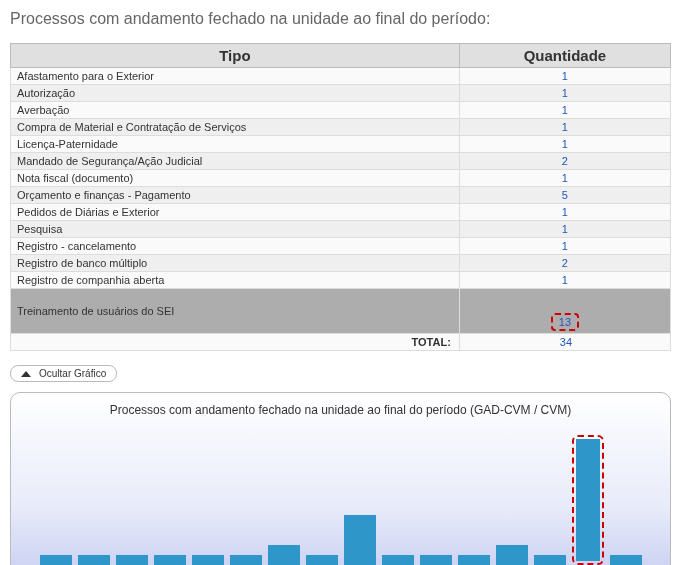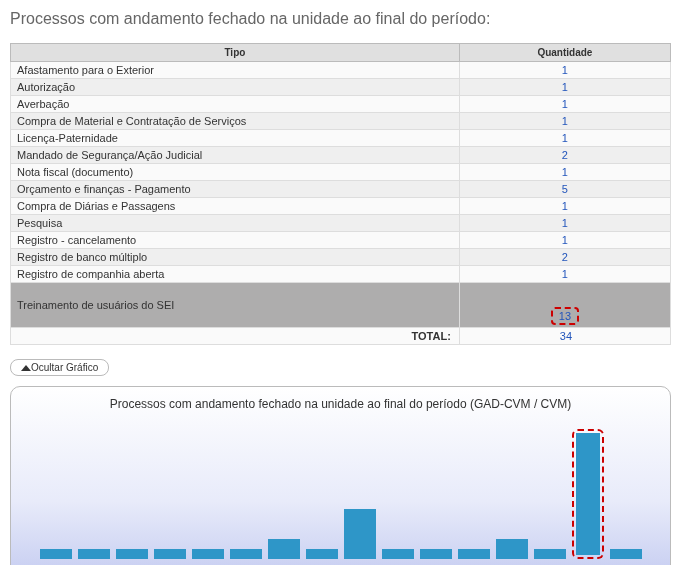--- a/index.html
+++ b/index.html
@@ -23,21 +23,21 @@
     border-collapse: collapse;
     border: 1px solid #ccc;
   }
   th {
     background: #e0e0e0;
     border: 1px solid #bbb;
     padding: 3px 6px;
     font-weight: bold;
     text-align: center;
     color: #333;
-    font-size: 10px;
+    font-size: 15px;
   }
   td {
     border: 1px solid #ddd;
     padding: 2px 6px;
     font-size: 11px;
   }
   tbody tr:nth-child(odd) td { background: #fafafa; }
   tbody tr:nth-child(even) td { background: #efefef; }
   .col-tipo { width: 68%; }
   .col-qtd { width: 32%; text-align: center; }
@@ -56,20 +56,21 @@
     font-weight: bold;
     padding-left: 8px;
   }
   tr.total td.col-tipo { text-align: right; padding-right: 8px; }
   tr.total td.col-qtd a { font-weight: normal; }
 
   .toggle-btn {
     margin-top: 14px;
     display: inline-flex;
     align-items: center;
+    gap: 8px;
     border: 1px solid #bbb;
     border-radius: 8px;
     padding: 2px 10px;
     font-size: 10px;
     background: #fff;
     cursor: pointer;
     color: #333;
   }
   .tri-up {
     width: 0; height: 0;
@@ -159,21 +160,21 @@
       </tr>
       <tr>
         <td class="col-tipo">Nota fiscal (documento)</td>
         <td class="col-qtd"><a href="#" class="qty-link">1</a></td>
       </tr>
       <tr>
         <td class="col-tipo">Orçamento e finanças - Pagamento</td>
         <td class="col-qtd"><a href="#" class="qty-link">5</a></td>
       </tr>
       <tr>
-        <td class="col-tipo">Compra de Diárias e Passagens</td>
+        <td class="col-tipo">Pedidos de Diárias e Exterior</td>
         <td class="col-qtd"><a href="#" class="qty-link">1</a></td>
       </tr>
       <tr>
         <td class="col-tipo">Pesquisa</td>
         <td class="col-qtd"><a href="#" class="qty-link">1</a></td>
       </tr>
       <tr>
         <td class="col-tipo">Registro - cancelamento</td>
         <td class="col-qtd"><a href="#" class="qty-link">1</a></td>
       </tr>

